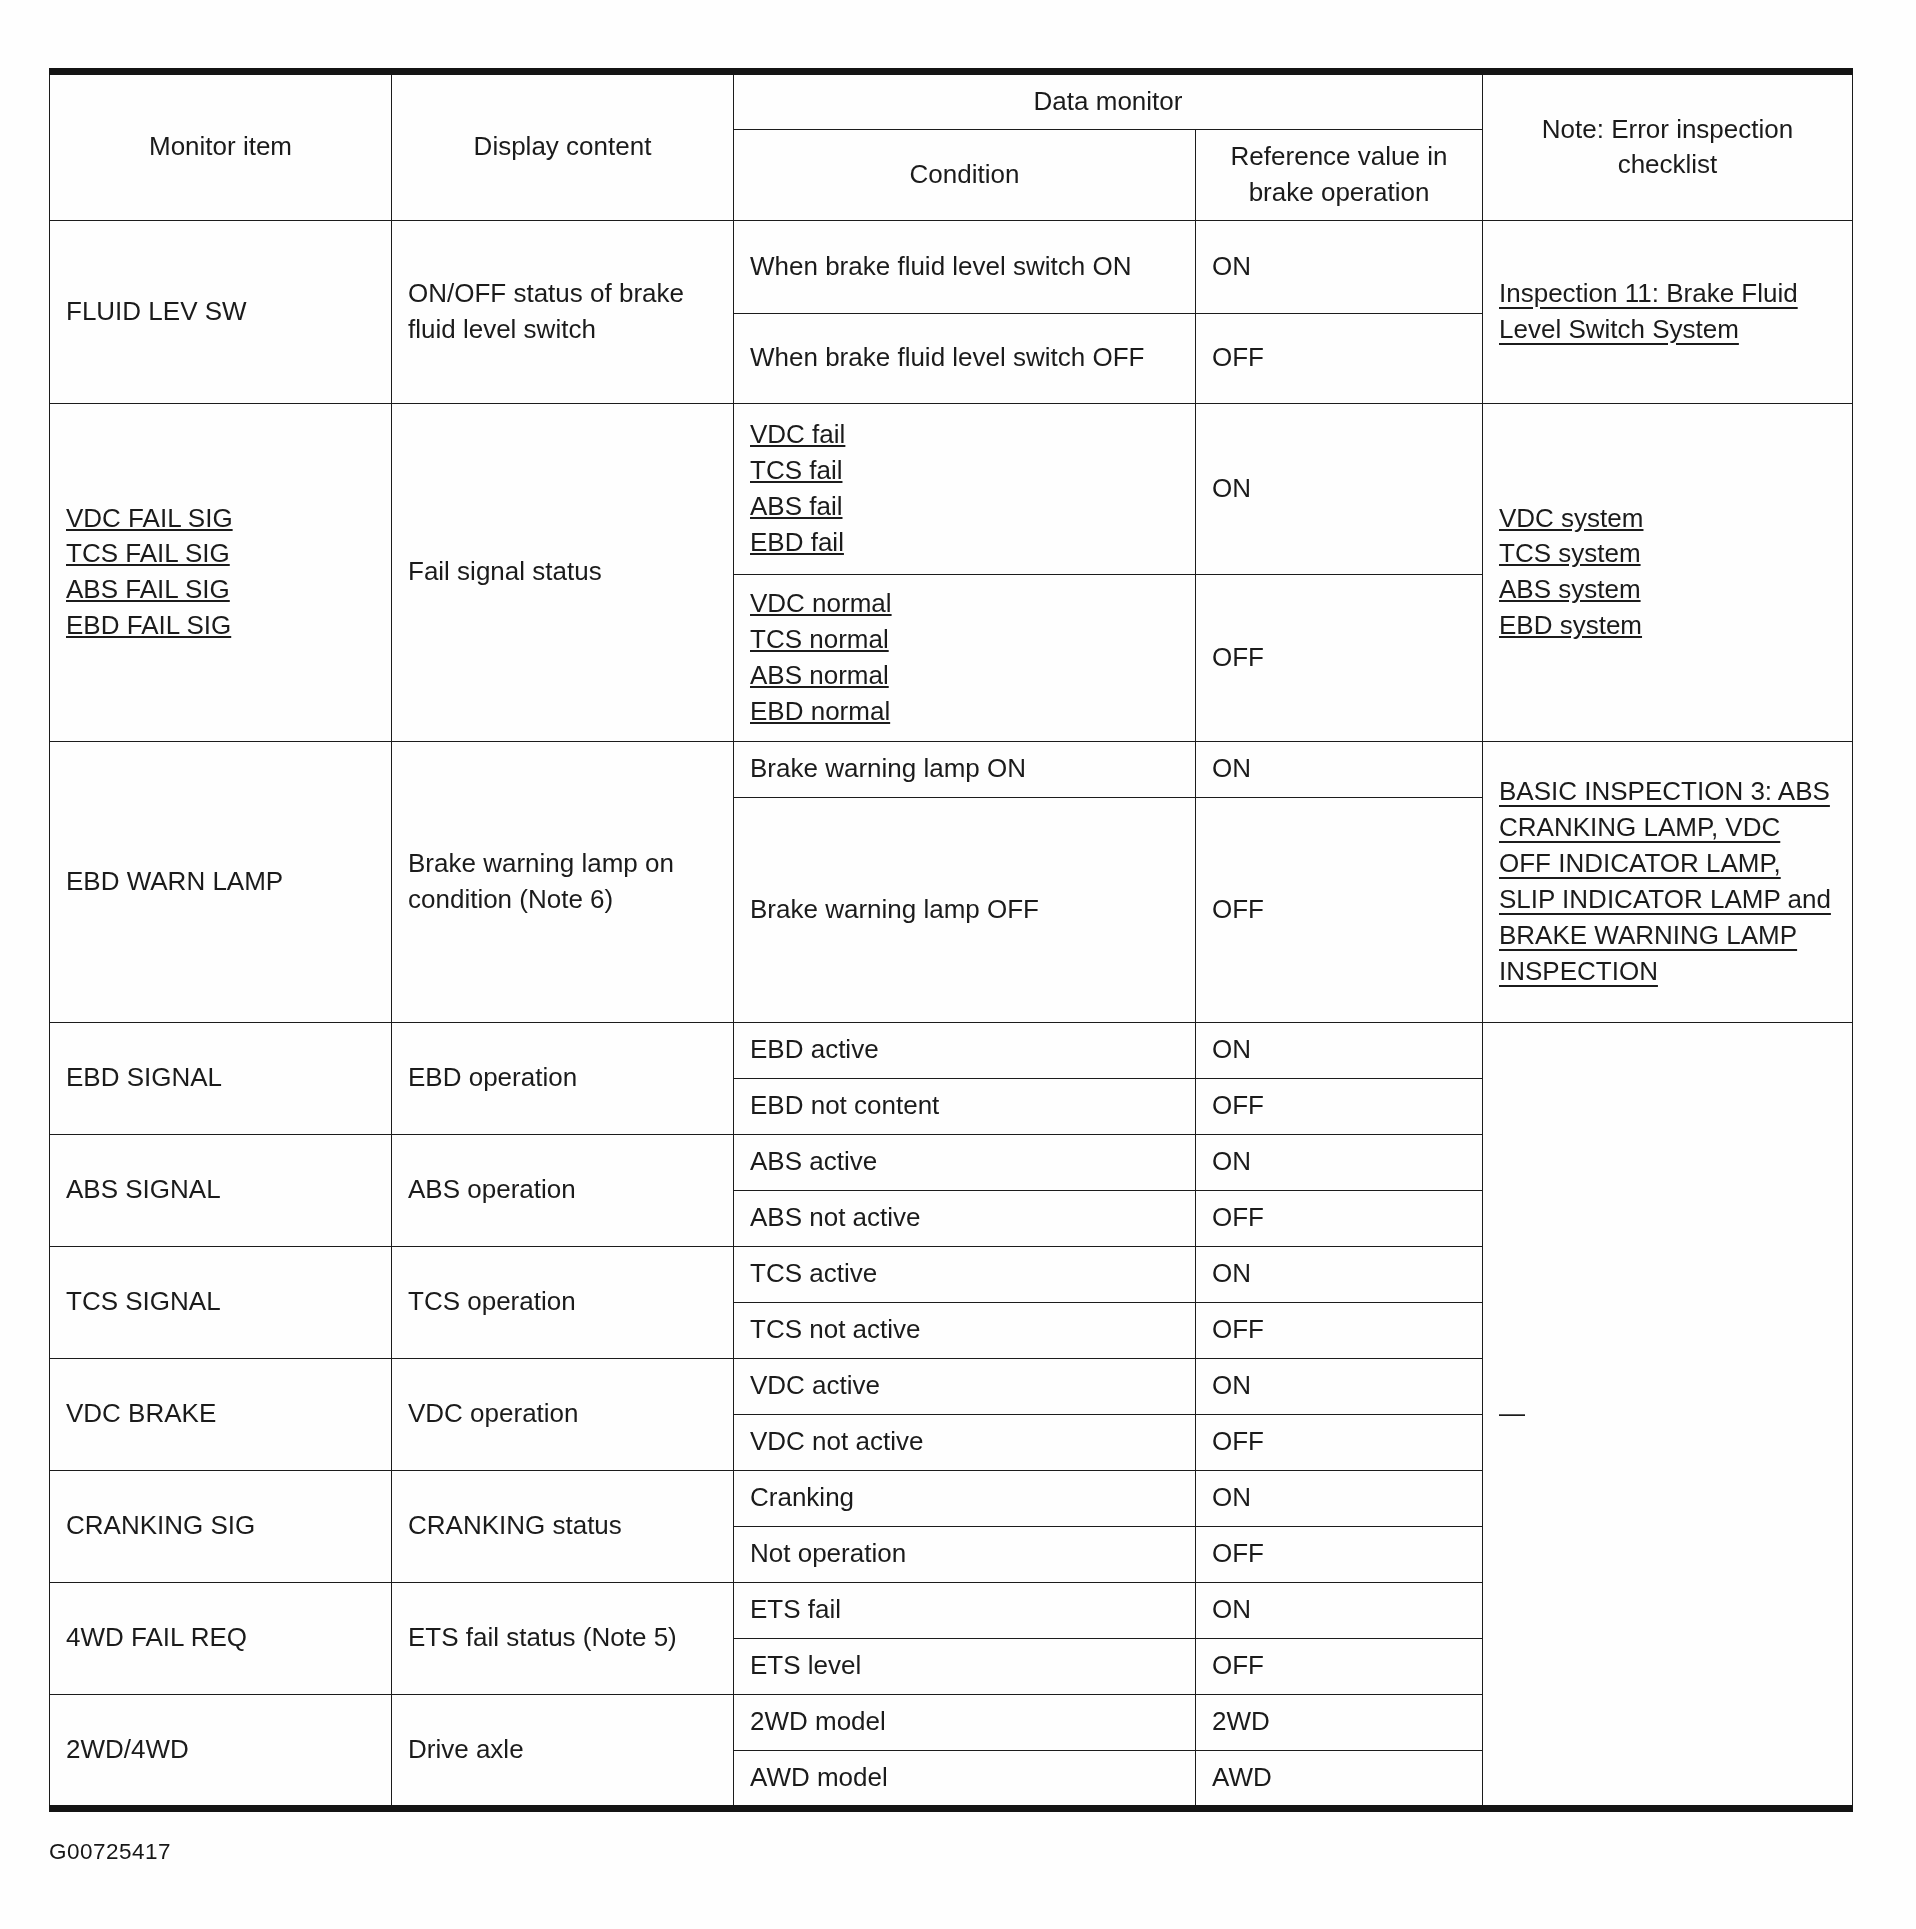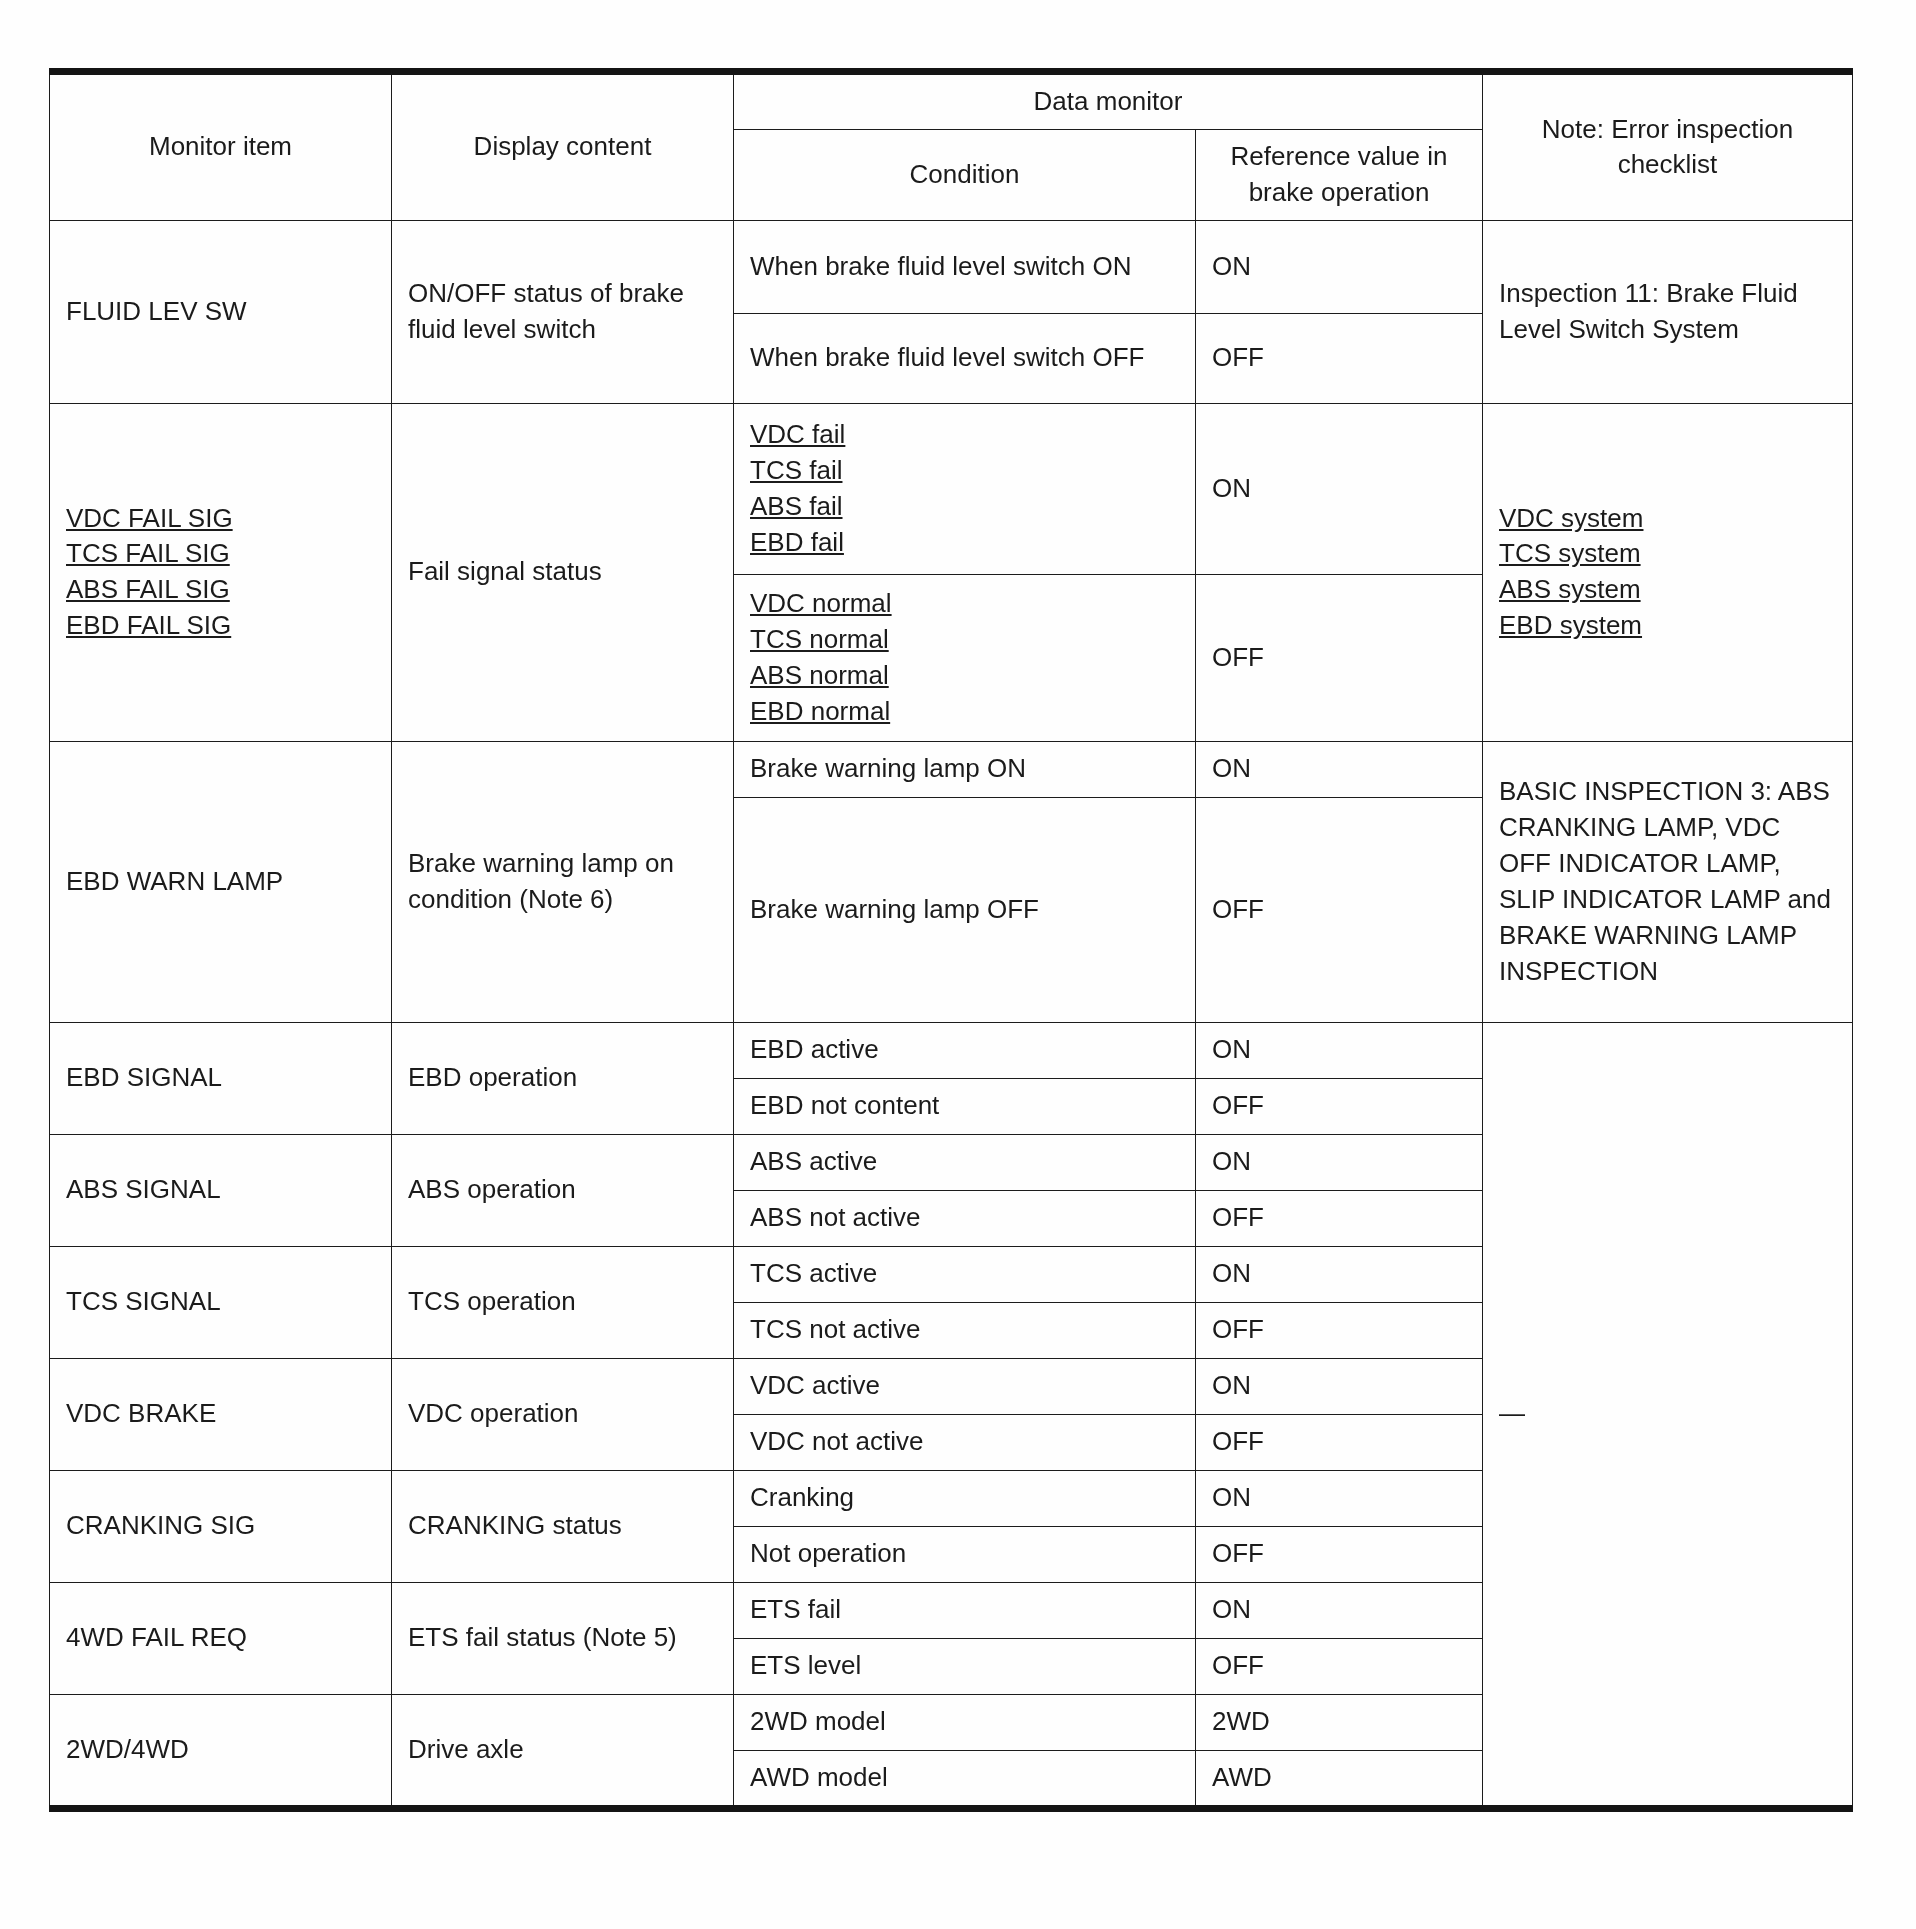--- a/index.html
+++ b/index.html
@@ -30,20 +30,21 @@
     vertical-align: middle;
     text-align: left;
     word-wrap: break-word;
   }
   table.dm th {
     font-weight: normal;
     text-align: center;
   }
   .pre { white-space: pre-line; text-decoration: underline; }
   .link {
+    text-decoration: underline;
     text-underline-offset: 4.5px;
     vertical-align: top;
     padding-top: 20px;
     margin-left: 32px;
   }
   .dash-cell {
     text-align: center;
     font-size: 29px;
   }
   .h64  { height: 58px;  }
@@ -208,15 +209,16 @@
       <td>2WD</td>
     </tr>
     <tr class="h62">
       <td>AWD model</td>
       <td>AWD</td>
     </tr>
 
   </tbody>
     </table>
 
+  <div class="figure-id">G00725417</div>
 
 </div>
 
 
 </body></html>

